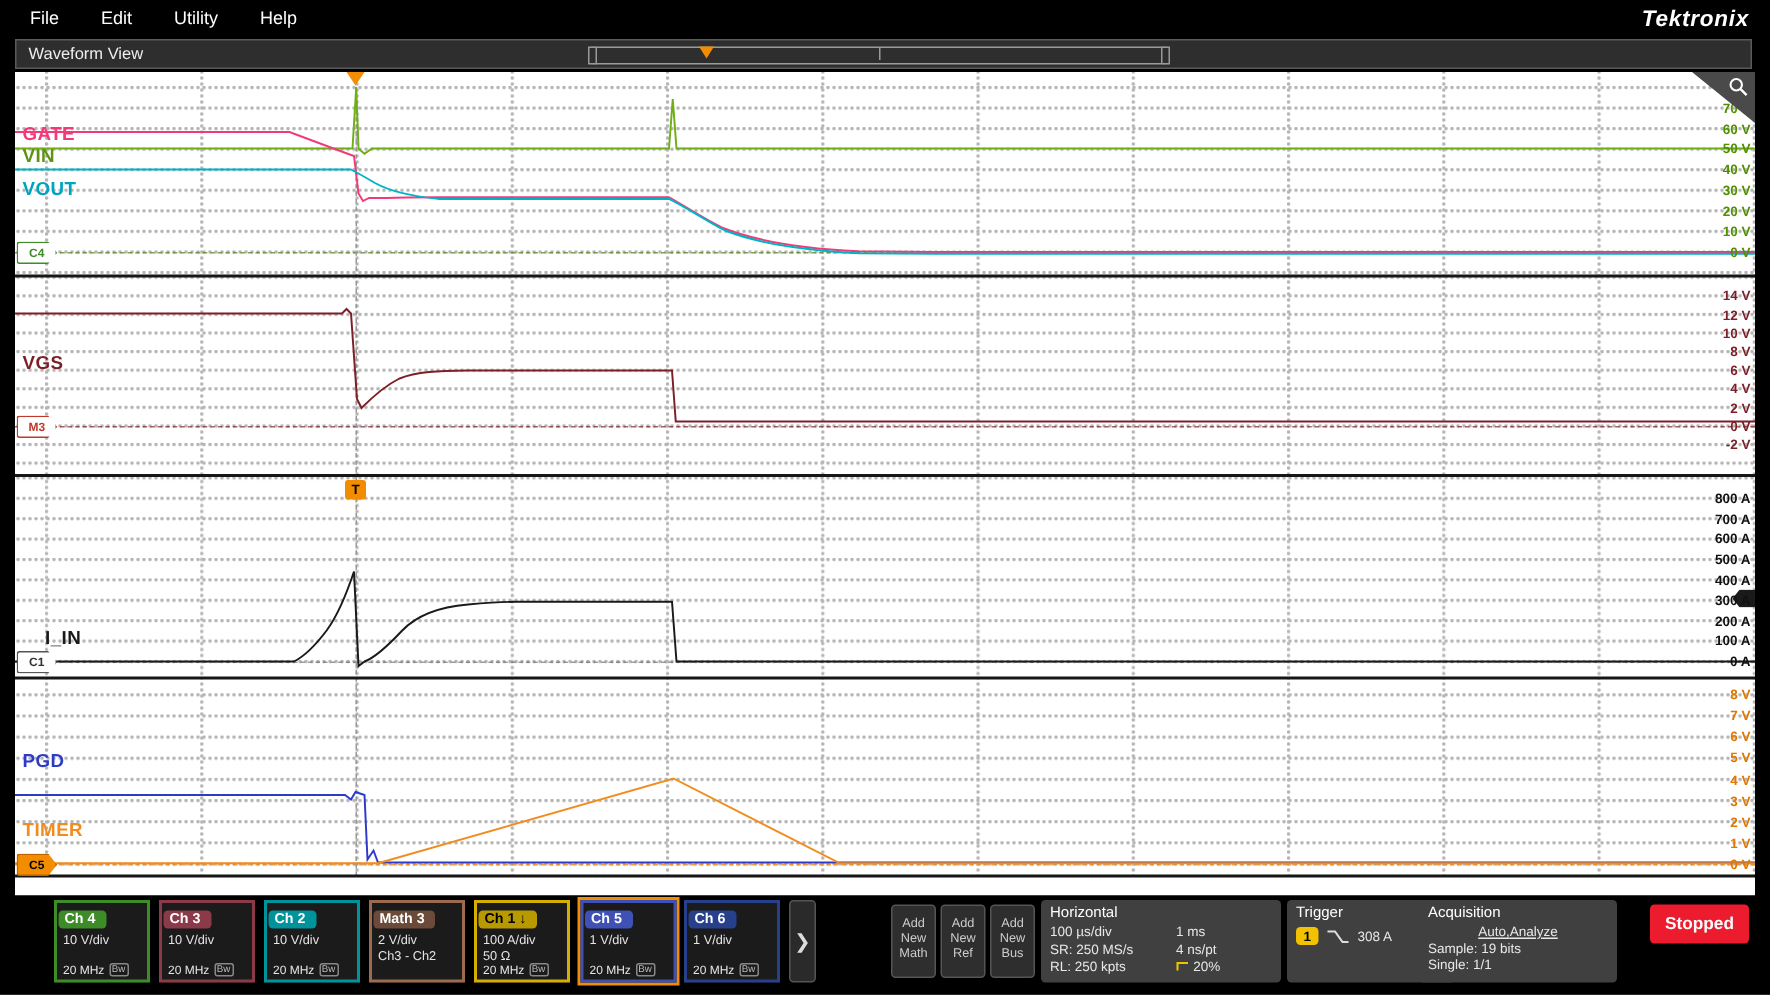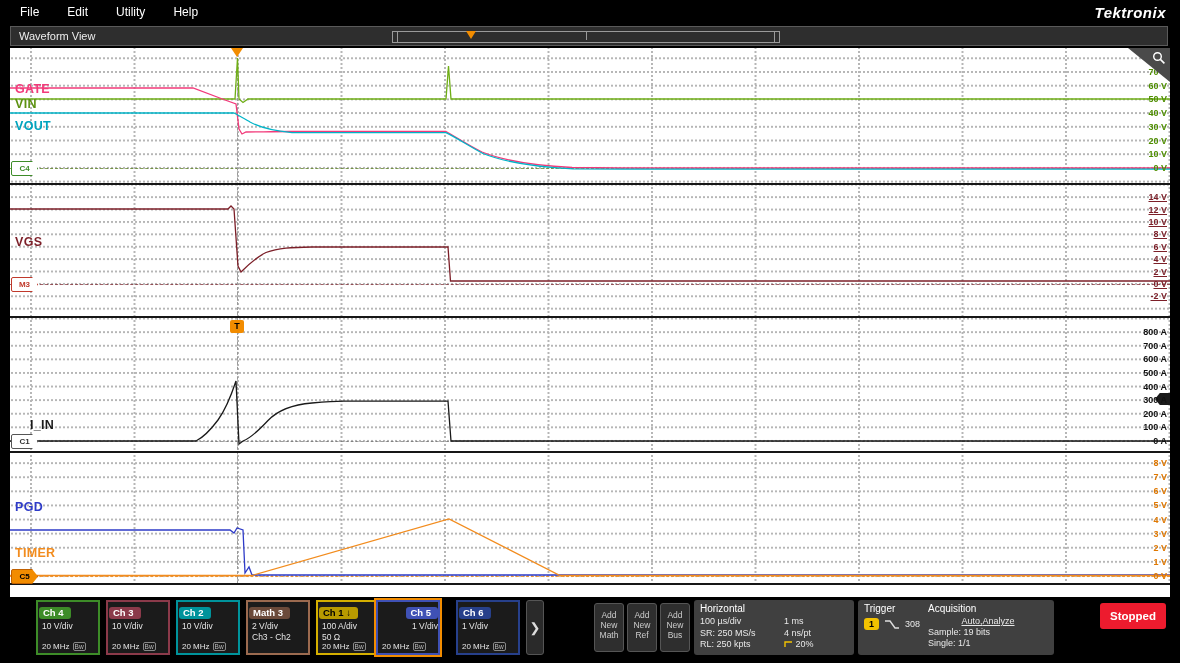--- a/index.html
+++ b/index.html
@@ -37,21 +37,21 @@
       background-image:radial-gradient(circle at 1px 2px,#b6b6b6 .8px,transparent 1.5px),radial-gradient(circle at 2px 1px,#b6b6b6 .8px,transparent 1.5px);
       background-size:103.5px 4px,4px 14.1px;background-position:20px 2px,0 10.2px;}
   .sep{position:absolute;left:0;width:1160px;height:2px;background:#161616;}
   .zline{position:absolute;left:0;width:1160px;border-top:1px dashed;}
   .traces{position:absolute;left:0;top:0;}
   .traces path{fill:none;stroke-width:1.3;}
   .trig-vline{position:absolute;left:227px;top:0;width:0;height:536px;border-left:1px dashed #999;}
   .trig-top{position:absolute;left:221px;top:0;width:0;height:0;border-left:6px solid transparent;border-right:6px solid transparent;border-top:9px solid #f28c00;}
   .trig-flag{position:absolute;left:220px;top:272px;width:14px;height:13px;background:#f28c00;color:#000;font-size:9px;font-weight:bold;text-align:center;line-height:13px;border-radius:2px;}
   .ylab{position:absolute;right:3px;font-size:9px;font-weight:bold;line-height:10px;}
-  .yl1{color:#4f8f00;} .yl2{color:#7c1f28;text-decoration:underline;} .yl3{color:#111;} .yl4{color:#e07800;}
+  .yl1{color:#4f8f00;} .yl2{color:#7c1f28;} .yl3{color:#111;} .yl4{color:#e07800;}
   .tlab{position:absolute;font-size:12.5px;font-weight:bold;letter-spacing:.3px;}
   .cmark{position:absolute;left:1px;width:25px;height:13px;font-size:8px;font-weight:bold;text-align:center;line-height:13px;background:#fff;border:1px solid;border-radius:2px;clip-path:polygon(0 0,78% 0,100% 50%,78% 100%,0 100%);}
   .cmark.c4{color:#3d8c28;border-color:#3d8c28;}
   .cmark.m3{color:#c0392b;border-color:#c0392b;}
   .cmark.c1{color:#333;border-color:#555;}
   .cmark.c5{color:#000;border-color:#c06000;background:#f28c00;}
   .lvl-mark{position:absolute;right:0;top:345px;width:15px;height:12px;background:#1a1a1a;clip-path:polygon(0 50%,32% 0,100% 0,100% 100%,32% 100%);}
   .xstrip{position:absolute;left:0;top:536px;width:1160px;height:13px;background:#fff;}
   .xlab{position:absolute;top:1px;transform:translateX(-50%);font-size:9px;font-weight:bold;color:#111;}
   .magcorner{position:absolute;top:0;right:0;width:42px;height:34px;background:#4a4a4a;clip-path:polygon(0 0,100% 0,100% 100%);}
@@ -230,21 +230,21 @@
     </div>
     <div class="badge b-ch1" style="left:316px;">
       <span class="title"><span>Ch 1</span> <span>↓</span></span>
       <div class="row">100 A/div</div>
       <div class="row">50 Ω</div>
       <div class="brow">
           <span>20 MHz</span>
           <span class="bwbox">Bw</span>
         </div>
     </div>
-    <div class="badge b-ch5" style="left:376px;text-align:right;">
+    <div class="badge b-ch5" style="left:387px;">
       <span class="title">Ch 5</span>
       <div class="row">1 V/div</div>
       <div class="brow">
           <span>20 MHz</span>
           <span class="bwbox">Bw</span>
         </div>
     </div>
     <div class="badge b-ch6" style="left:456px;">
       <span class="title">Ch 6</span>
       <div class="row">1 V/div</div>
@@ -280,21 +280,21 @@
       <div class="ptitle">Trigger</div>
       <div class="trow">
         <span class="tsrc">1</span>
         <svg width="16" height="11" viewBox="0 0 16 11">
             <path d="M1,2 H6 L11,9 H15" fill="none" stroke="#ddd" stroke-width="1.4"></path>
           </svg>
         <span>308 A</span>
       </div>
     </div>
 
-    <div class="panel" style="left:922px;width:132px;">
+    <div class="panel" style="left:946px;width:132px;">
       <div class="ptitle">Acquisition</div>
       <div class="arow">
         <span>Auto,</span>
         <span>Analyze</span>
       </div>
       <div class="aline">Sample: 19 bits</div>
       <div class="aline">Single: 1/1</div>
     </div>
 
     <div class="stopped">Stopped</div>

